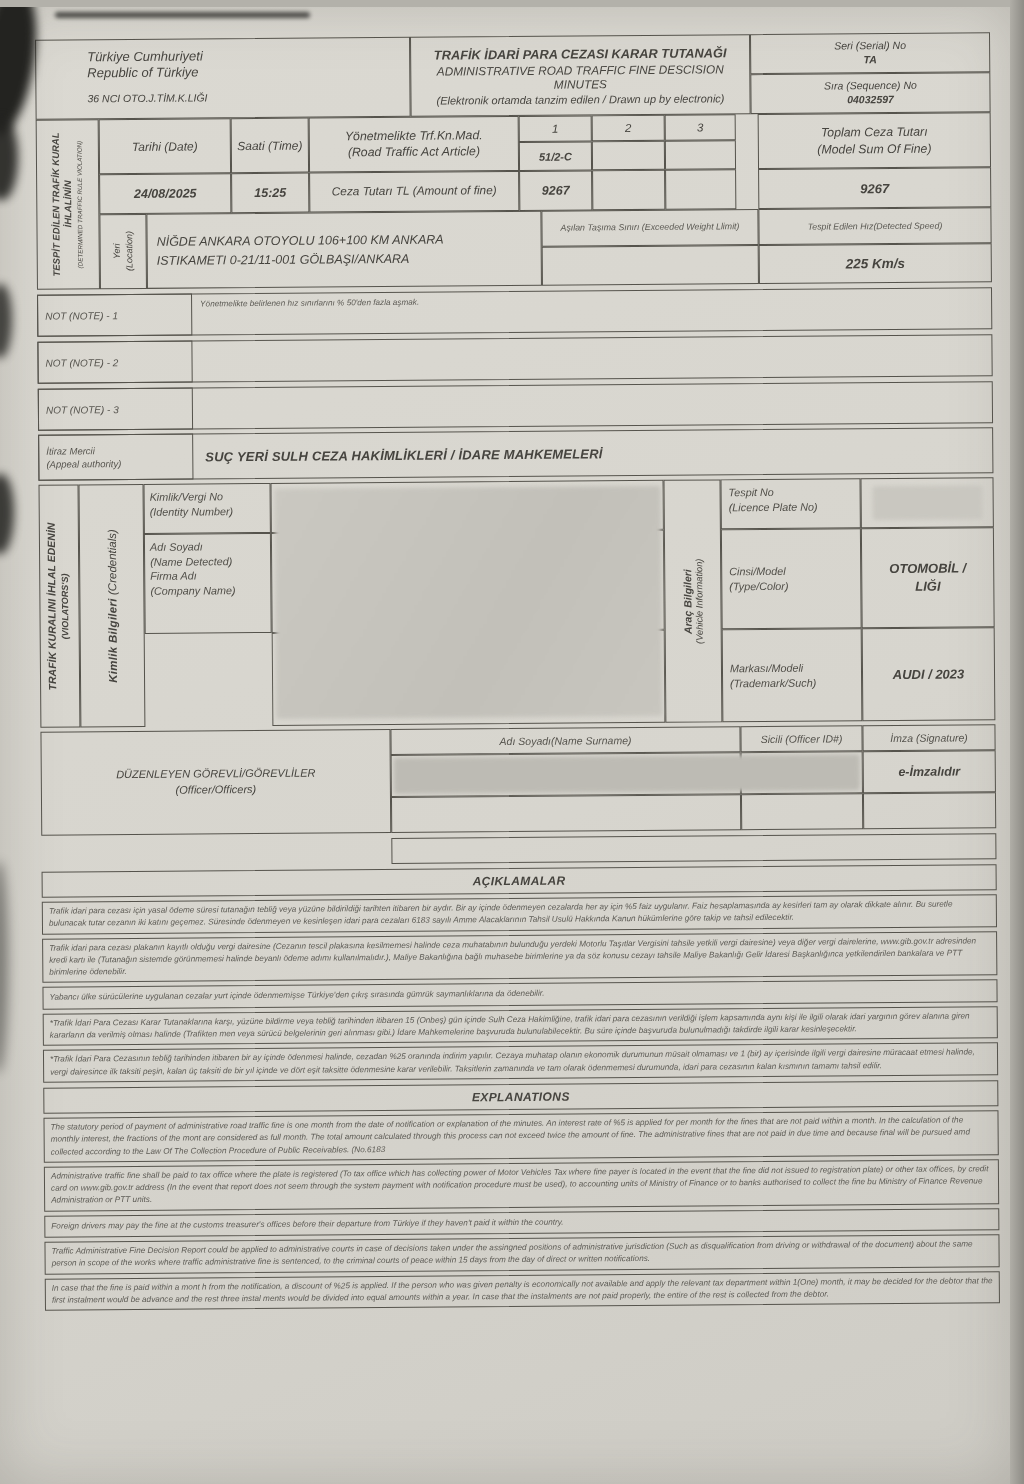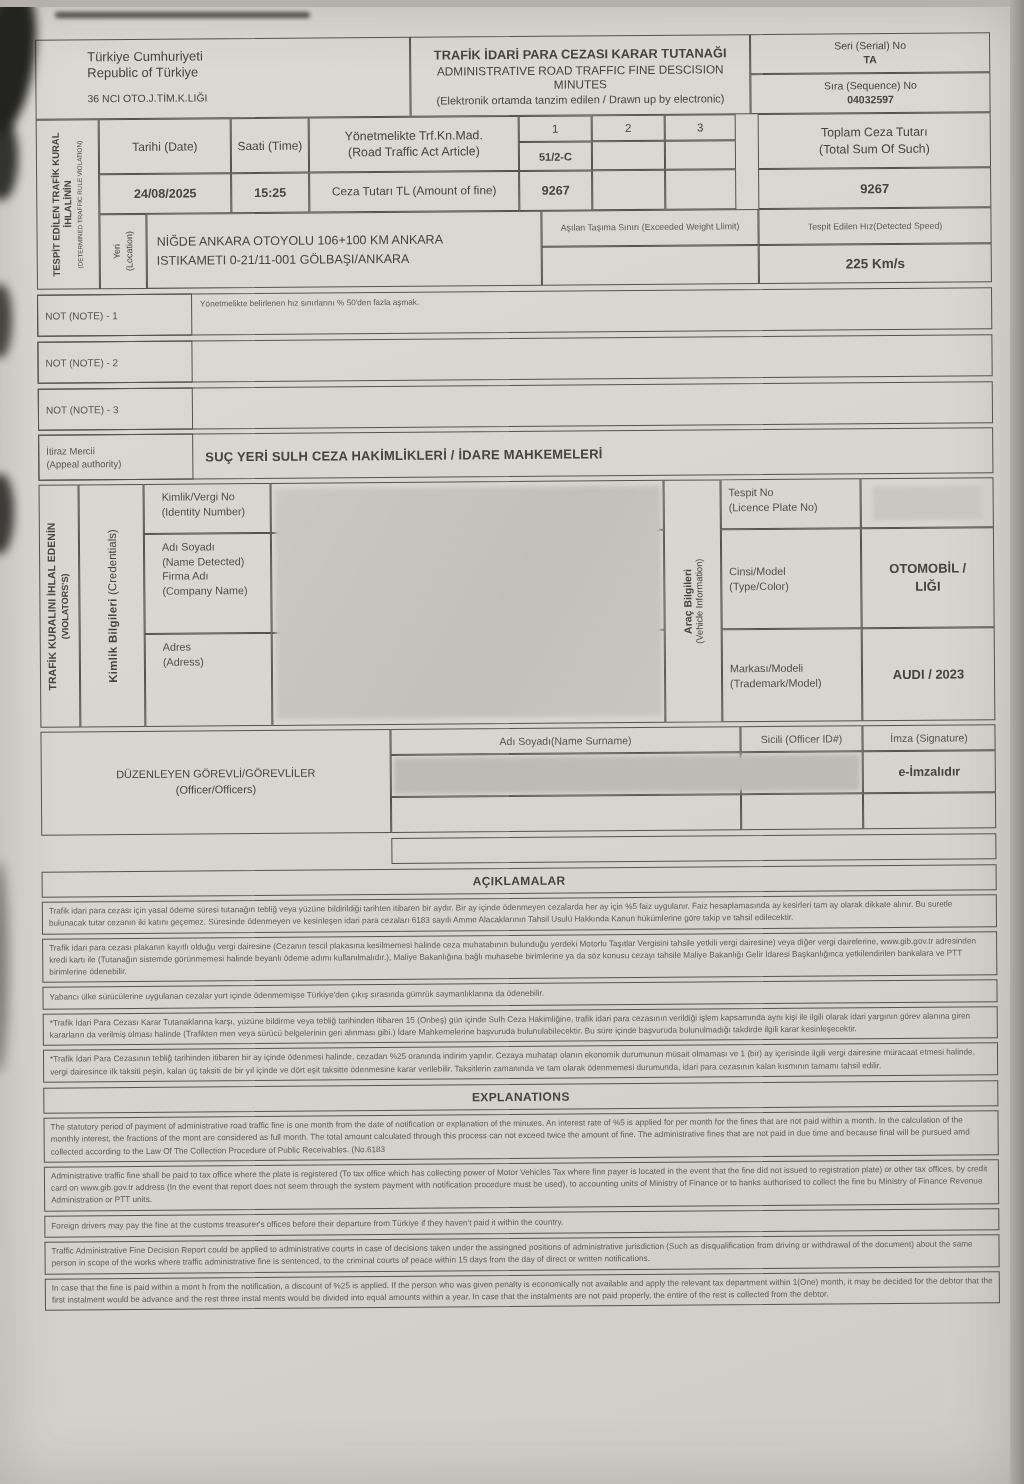--- a/index.html
+++ b/index.html
@@ -7,20 +7,21 @@
   body {
     background:#a3a19b;
     font-family:"Liberation Sans", sans-serif;
     position:relative;
     color:#46443f;
   }
   .paper {
     position:absolute; left:0; top:6px; right:12px; bottom:0;
     background:linear-gradient(160deg,#dbd9d2 0%, #d7d5ce 55%, #ceccc5 100%);
     box-shadow: inset 0 0 60px rgba(90,88,80,.25);
+    font-style: italic;
   }
   .edge-right { position:absolute; top:0; right:0; width:14px; height:100%; background:linear-gradient(90deg,#b0aea7,#8e8c86); }
   .edge-top { position:absolute; top:0; left:0; width:100%; height:7px; background:#b3b1aa; }
   .smudge { position:absolute; background:#232320; filter:blur(5px); border-radius:45% 55% 60% 40%; }
   .s1 { left:-18px; top:-20px; width:52px; height:150px; transform:rotate(8deg); }
   .s2 { left:-12px; top:112px; width:30px; height:82px; opacity:.9; }
   .s3 { left:-10px; top:278px; width:22px; height:74px; opacity:.8; }
   .s4 { left:-12px; top:468px; width:26px; height:80px; opacity:.85; }
   .s5 { left:-10px; top:856px; width:18px; height:210px; opacity:.45; filter:blur(6px); }
   .s6 { left:55px; top:6px; width:255px; height:6px; border-radius:3px; filter:blur(2px); opacity:.75; }
@@ -85,21 +86,21 @@
   .appeal-label { width:155px; font-size:9.5px; line-height:1.4; padding-left:8px; display:flex; flex-direction:column; justify-content:center; color:#57554f; }
   .appeal-val { width:800px; font-size:13px; font-weight:bold; display:flex; align-items:center; padding-left:12px; letter-spacing:.2px; }
 
   
   .violator { height:243px; margin-top:4px; position:relative; }
   .vl1 { width:40px; font-size:10.5px; font-weight:bold; line-height:1.3; }
   .vl1 .en { font-size:9px; }
   .vl2 { width:65px; font-size:11.5px; }
   .vl2 .b { letter-spacing:.3px; }
   .vlabels { width:127px; }
-  .vlabels > div { padding:6px 18px; font-size:10.8px; line-height:1.35; color:#504e48; }
+  .vlabels > div { padding:6px 6px; font-size:10.8px; line-height:1.35; color:#504e48; }
   .r1 { height:50px; }
   .r2 { height:100px; }
   .r3 { height:93px; }
   .vvalues { width:393px; }
   .redact-big { position:absolute; left:236px; top:6px; width:386px; height:230px; background:linear-gradient(120deg,#cac8c1,#c2c0b9 60%,#c8c6bf); filter:blur(2px); border-radius:3px; }
   .vl3 { width:57px; font-size:10.5px; }
   .vl3 .en { font-size:9.3px; }
   .carlabels { width:140px; }
   .carlabels > div { padding:6px 8px; font-size:10.8px; line-height:1.35; color:#504e48; }
   .carvals { width:133px; }
@@ -204,21 +205,21 @@
           </div>
           <div class="wcol col">
             <div class="c w-top cen">Aşılan Taşıma Sınırı (Exceeded Weight Llimit)</div>
             <div class="c w-bot cen"></div>
           </div>
         </div>
       </div>
       <div class="v-right col">
         <div class="c tot-label cen col">
           <div>Toplam Ceza Tutarı</div>
-          <div>(Total Sum Of Such)</div>
+          <div>(Model Sum Of Fine)</div>
         </div>
         <div class="c tot-val cen">9267</div>
         <div class="c spd-label cen">Tespit Edilen Hız(Detected Speed)</div>
         <div class="c spd-val cen">225 Km/s</div>
       </div>
     </div>
 
     <div class="row note c">
       <div class="c note-label">NOT (NOTE) - 1</div>
       <div class="note-val">Yönetmelikte belirlenen hız sınırlarını % 50'den fazla aşmak.</div>
@@ -257,24 +258,20 @@
         <div class="c r1">
           <div>Kimlik/Vergi No</div>
           <div>(Identity Number)</div>
         </div>
         <div class="c r2">
           <div>Adı Soyadı</div>
           <div>(Name Detected)</div>
           <div>Firma Adı</div>
           <div>(Company Name)</div>
         </div>
-        <div class="c r3">
-          <div>Adres</div>
-          <div>(Adress)</div>
-        </div>
       </div>
       <div class="vvalues col">
         <div class="c r1"></div>
         <div class="c r2"></div>
         <div class="c r3"></div>
       </div>
       <div class="redact-big"></div>
       <div class="c vl3 cen">
         <div class="vtext">
           <span class="b">Araç Bilgileri</span><br>
@@ -285,21 +282,21 @@
         <div class="c r1">
           <div>Tespit No</div>
           <div>(Licence Plate No)</div>
         </div>
         <div class="c r2" style="display:flex;flex-direction:column;justify-content:center">
           <div>Cinsi/Model</div>
           <div>(Type/Color)</div>
         </div>
         <div class="c r3" style="display:flex;flex-direction:column;justify-content:center">
           <div>Markası/Modeli</div>
-          <div>(Trademark/Model)</div>
+          <div>(Trademark/Such)</div>
         </div>
       </div>
       <div class="carvals col">
         <div class="c r1 cen">
             <div class="redact-plate"></div>
           </div>
         <div class="c r2 cen">
             <div class="inner cv cen">OTOMOBİL / LIĞI</div>
           </div>
         <div class="c r3 cen">

